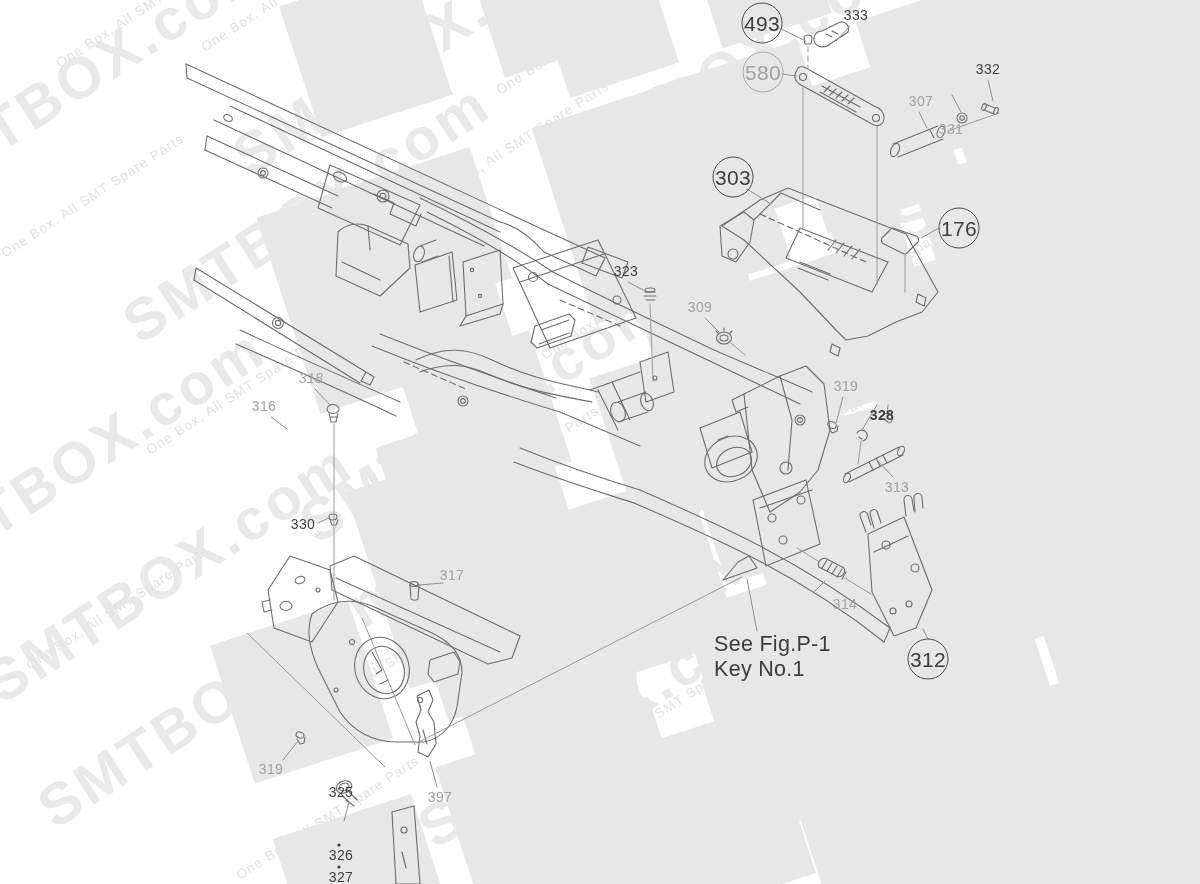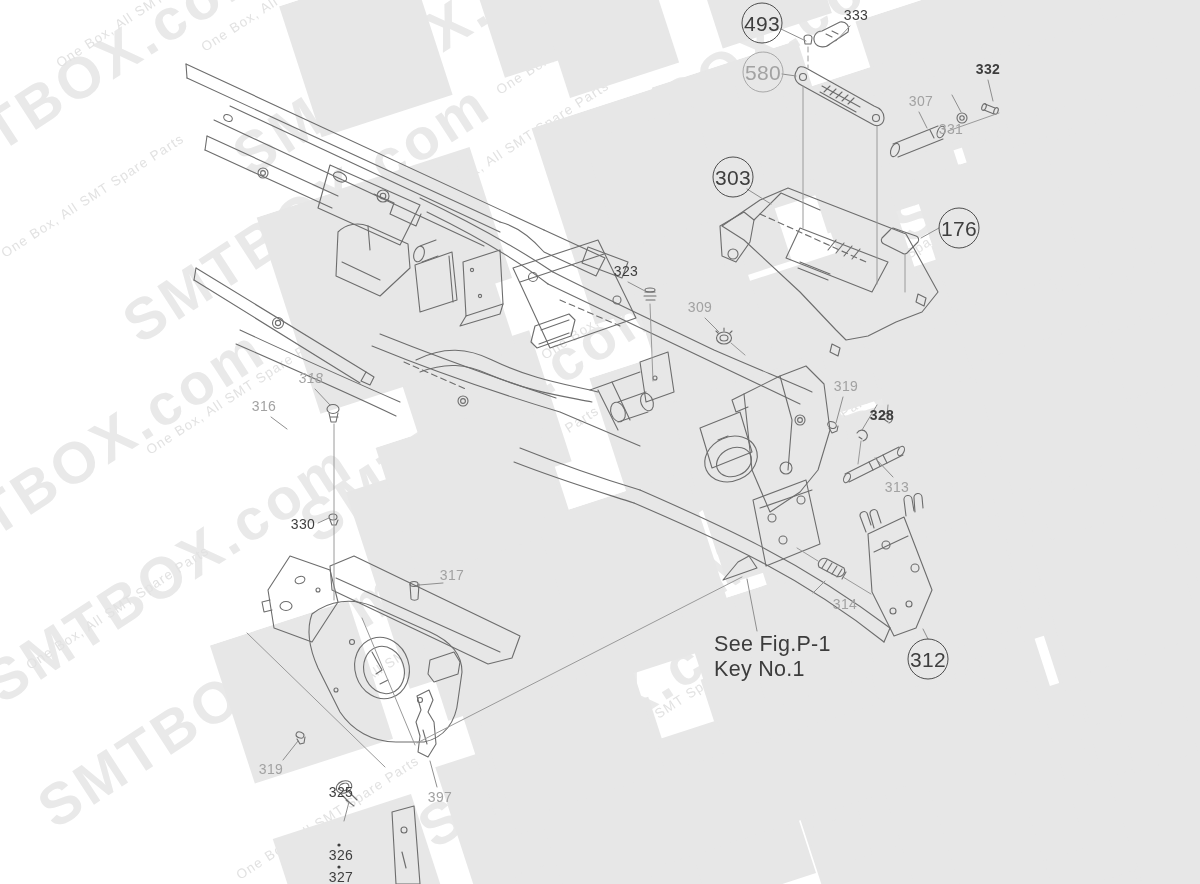--- a/index.html
+++ b/index.html
@@ -375,21 +375,21 @@
         <path d="M344,821 L349,802"></path>
         <path d="M757,631 L747,579"></path>
       </g>
     </g>
   </svg>
 
   <div id="callouts">
       <div class="callout circled" style="left: 762px; top: 23px;">493</div>
       <div class="callout" style="left: 856px; top: 15px;">333</div>
       <div class="callout circled gray" style="left: 763px; top: 72px;">580</div>
-      <div class="callout" style="left: 988px; top: 69px; font-weight: bold;">332</div>
+      <div class="callout" style="left: 988px; top: 69px;">332</div>
       <div class="callout gray" style="left: 951px; top: 84px; margin-top: 45px;">331</div>
       <div class="callout gray" style="left: 921px; top: 101px;">307</div>
       <div class="callout circled" style="left: 733px; top: 177px;">303</div>
       <div class="callout circled" style="left: 959px; top: 228px;">176</div>
       <div class="callout" style="left: 626px; top: 271px;">323</div>
       <div class="callout gray" style="left: 700px; top: 307px;">309</div>
       <div class="callout gray" style="left: 311px; top: 378px; font-style: italic;">318</div>
       <div class="callout gray" style="left: 264px; top: 406px;">316</div>
       <div class="callout gray" style="left: 846px; top: 386px;">319</div>
       <div class="callout" style="left: 882px; top: 415px; font-weight: bold;">328</div>

